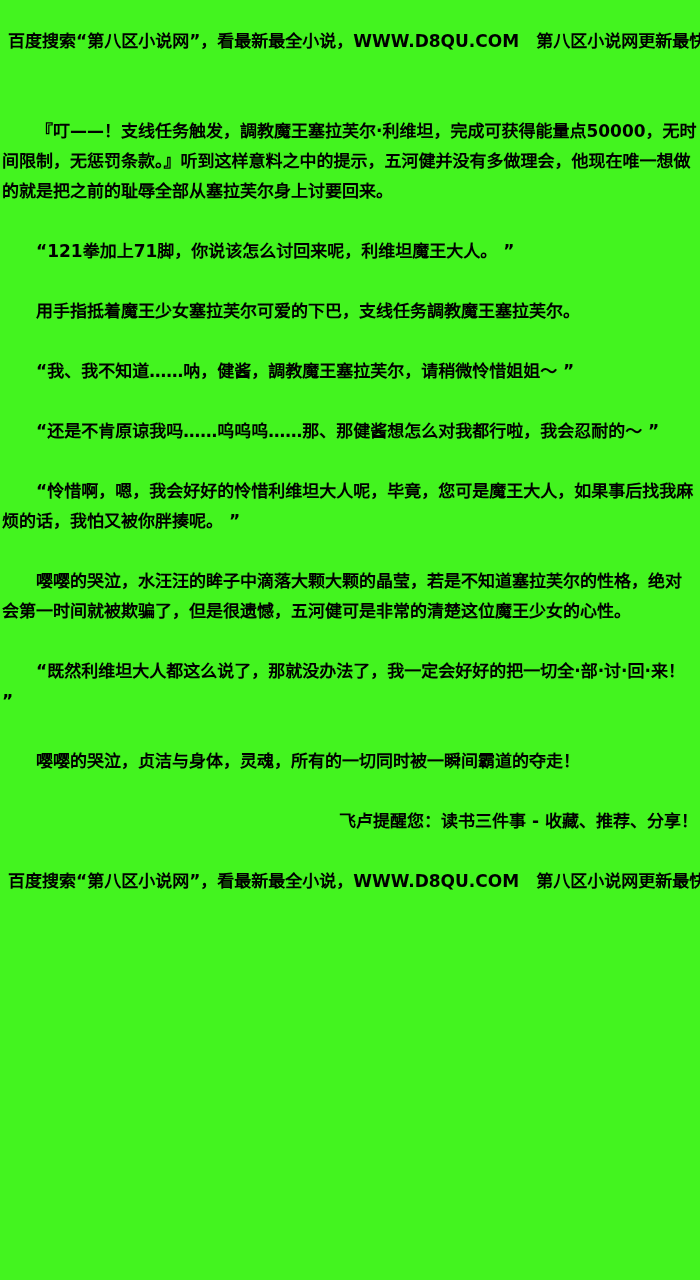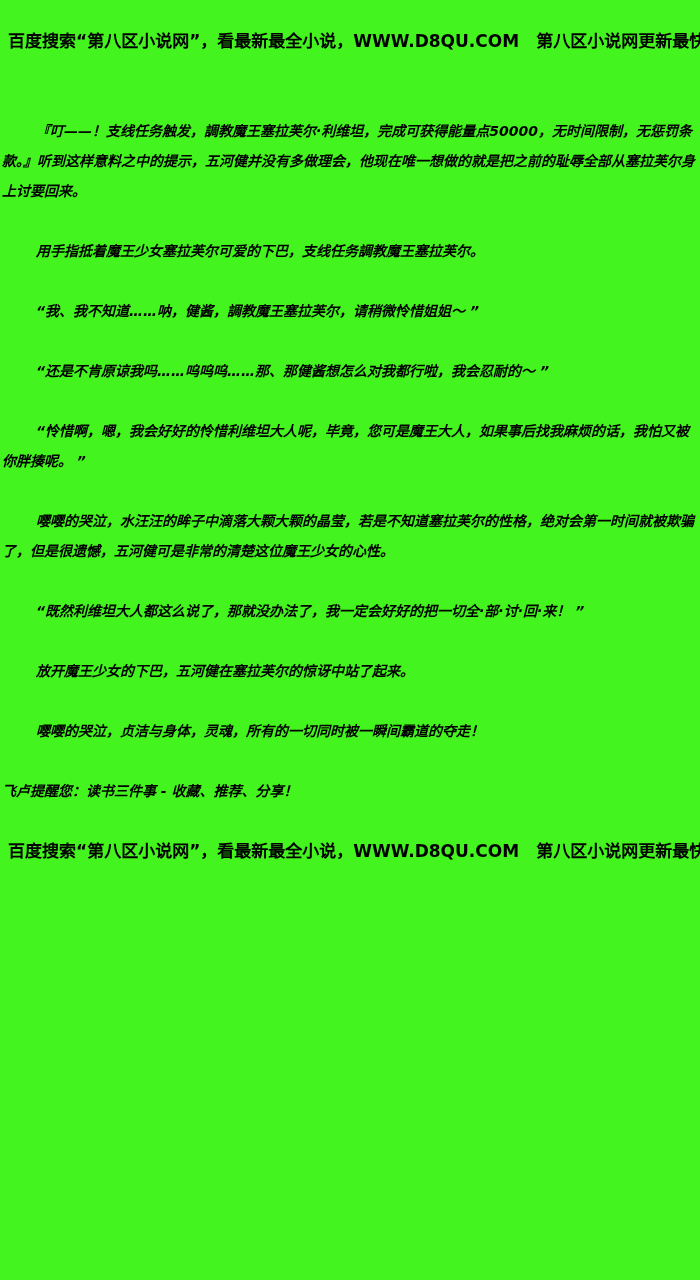--- a/index.html
+++ b/index.html
@@ -20,60 +20,60 @@
     font-size: 17px;
     line-height: 30px;
     padding-left: 6px;
     white-space: nowrap;
     word-break: break-all;
   }
   .promo.bottom {
     margin-top: 30px;
   }
   .para {
-    font-size: 14px;
+    font-size: 17px;
     line-height: 30px;
     margin: 30px 0 0 0;
     text-indent: 34px;
     word-break: break-all;
     line-break: anywhere;
-    font-style: italic;
   }
   .para.first-after-banner {
     margin-top: 60px;
   }
   .para.no-indent {
     text-indent: 0;
+    text-align: right;
   }
 </style>
 </head>
 <body>
 
 <div class="screen">
   <div class="inner">
 
     <div class="promo top">百度搜索“第八区小说网”，看最新最全小说，WWW.D8QU.COM　第八区小说网更新最快！</div>
 
     <p class="para first-after-banner">『叮——！支线任务触发，調教魔王塞拉芙尔·利维坦，完成可获得能量点50000，无时间限制，无惩罚条款。』听到这样意料之中的提示，五河健并没有多做理会，他现在唯一想做的就是把之前的耻辱全部从塞拉芙尔身上讨要回来。</p>
 
+    <p class="para">“121拳加上71脚，你说该怎么讨回来呢，利维坦魔王大人。 ”</p>
 
     <p class="para">用手指抵着魔王少女塞拉芙尔可爱的下巴，支线任务調教魔王塞拉芙尔。</p>
 
     <p class="para">“我、我不知道……呐，健酱，調教魔王塞拉芙尔，请稍微怜惜姐姐～ ”</p>
 
 
     <p class="para">“还是不肯原谅我吗……呜呜呜……那、那健酱想怎么对我都行啦，我会忍耐的～ ”</p>
 
     <p class="para">“怜惜啊，嗯，我会好好的怜惜利维坦大人呢，毕竟，您可是魔王大人，如果事后找我麻烦的话，我怕又被你胖揍呢。 ”</p>
 
     <p class="para">嘤嘤的哭泣，水汪汪的眸子中滴落大颗大颗的晶莹，若是不知道塞拉芙尔的性格，绝对会第一时间就被欺骗了，但是很遗憾，五河健可是非常的清楚这位魔王少女的心性。</p>
 
     <p class="para">“既然利维坦大人都这么说了，那就没办法了，我一定会好好的把一切全·部·讨·回·来！ ”</p>
 
-    <p class="para">放开魔王少女的下巴，五河健在塞拉芙尔的惊讶中站了起来。</p>
 
 
     <p class="para">嘤嘤的哭泣，贞洁与身体，灵魂，所有的一切同时被一瞬间霸道的夺走！</p>
 
 
     <p class="para no-indent">飞卢提醒您：读书三件事 - 收藏、推荐、分享！</p>
 
 
     <div class="promo bottom">百度搜索“第八区小说网”，看最新最全小说，WWW.D8QU.COM　第八区小说网更新最快！</div>
 

